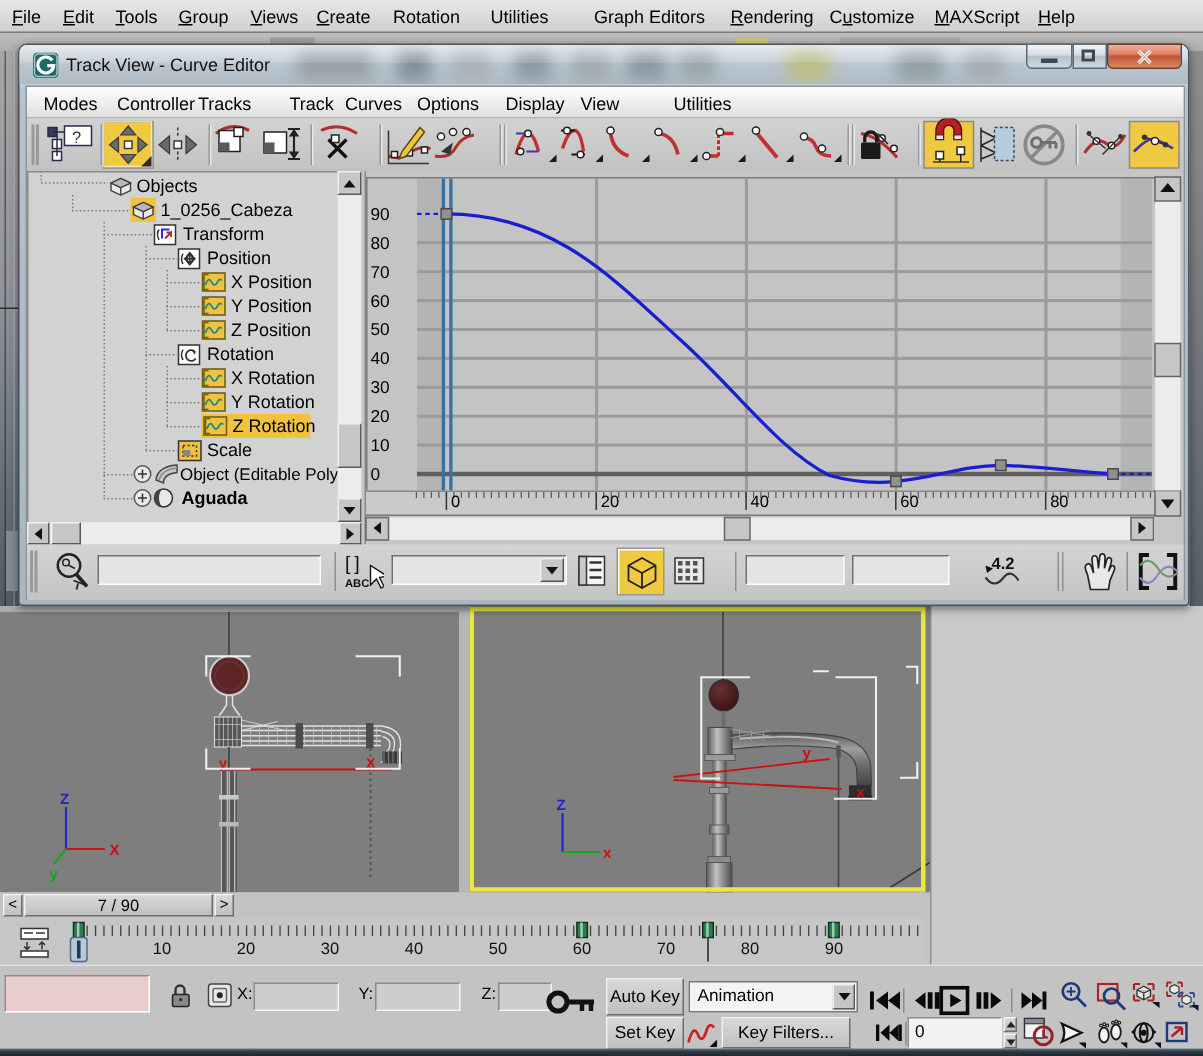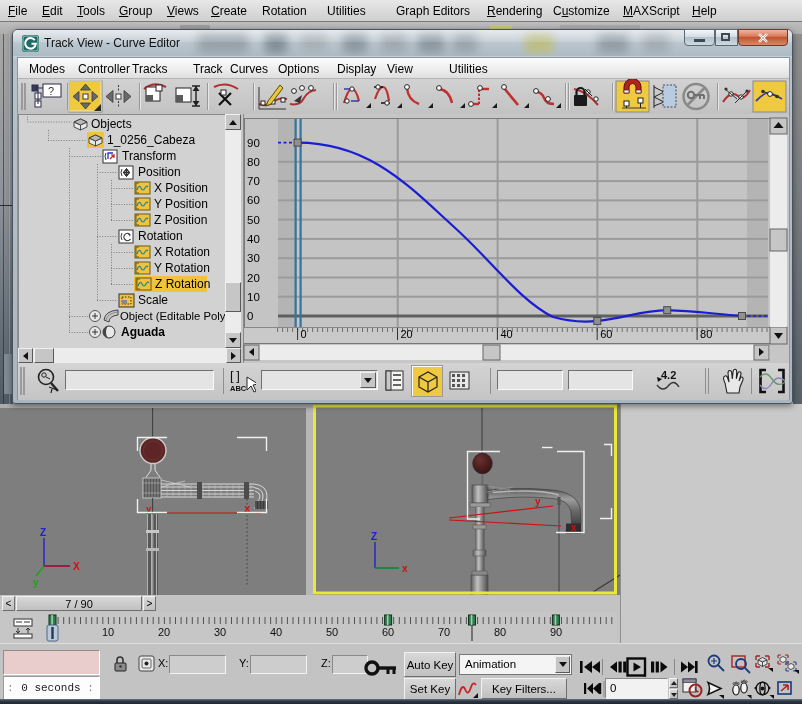--- a/index.html
+++ b/index.html
@@ -212,21 +212,20 @@
 <g transform="translate(52.5,0)">
  <rect x="-5.5" y="13" width="11" height="16" rx="2" fill="#b9c9d9" stroke="#4a6a8a"></rect>
  <rect x="-1.2" y="15" width="2.4" height="12" fill="#223a52"></rect>
 </g>
 <path d="M472.0 13 L472.0 29" stroke="#222"></path>
 </svg>
 </div>
 
 <div id="statusbar" class="abs" style="left:0;top:643px;width:802px;height:61px;background:#c3c3c3;border-top:1px solid #dedede">
 <div class="abs" style="left:3px;top:6px;width:97px;height:25px;background:#e9cdcd;border:1px solid #9a8888;border-right-color:#fff;border-bottom-color:#fff"></div>
-<div class="abs" style="left:3px;top:32px;width:97px;height:24px;background:#fdfdfd;border:1px solid #9a9a9a;border-right-color:#fff;border-bottom-color:#fff;font-family:'Liberation Mono',monospace;font-size:11px;color:#222;line-height:22px"><span style="padding-left:3px;letter-spacing:1px;color:#888">:</span> 0 seconds <span style="color:#888">:</span></div>
 
 <svg class="abs" style="left:110px;top:9px" width="20" height="22" viewBox="0 0 20 22">
  <rect x="5" y="10" width="11" height="8" rx="1" fill="#8a8a8a" stroke="#222"></rect>
  <path d="M7 10 v-3 a3 3 0 0 1 6 0 v3" fill="none" stroke="#333" stroke-width="1.6"></path>
  <circle cx="10.5" cy="13.5" r="1.2" fill="#333"></circle>
 </svg>
 <svg class="abs" style="left:136px;top:9px" width="22" height="22" viewBox="0 0 22 22">
  <rect x="3" y="3" width="15" height="15" rx="2" fill="#e8e8e8" stroke="#444"></rect>
  <rect x="6" y="6" width="9" height="9" rx="1" fill="none" stroke="#666"></rect>
  <circle cx="10.5" cy="10.5" r="2" fill="#222"></circle>

